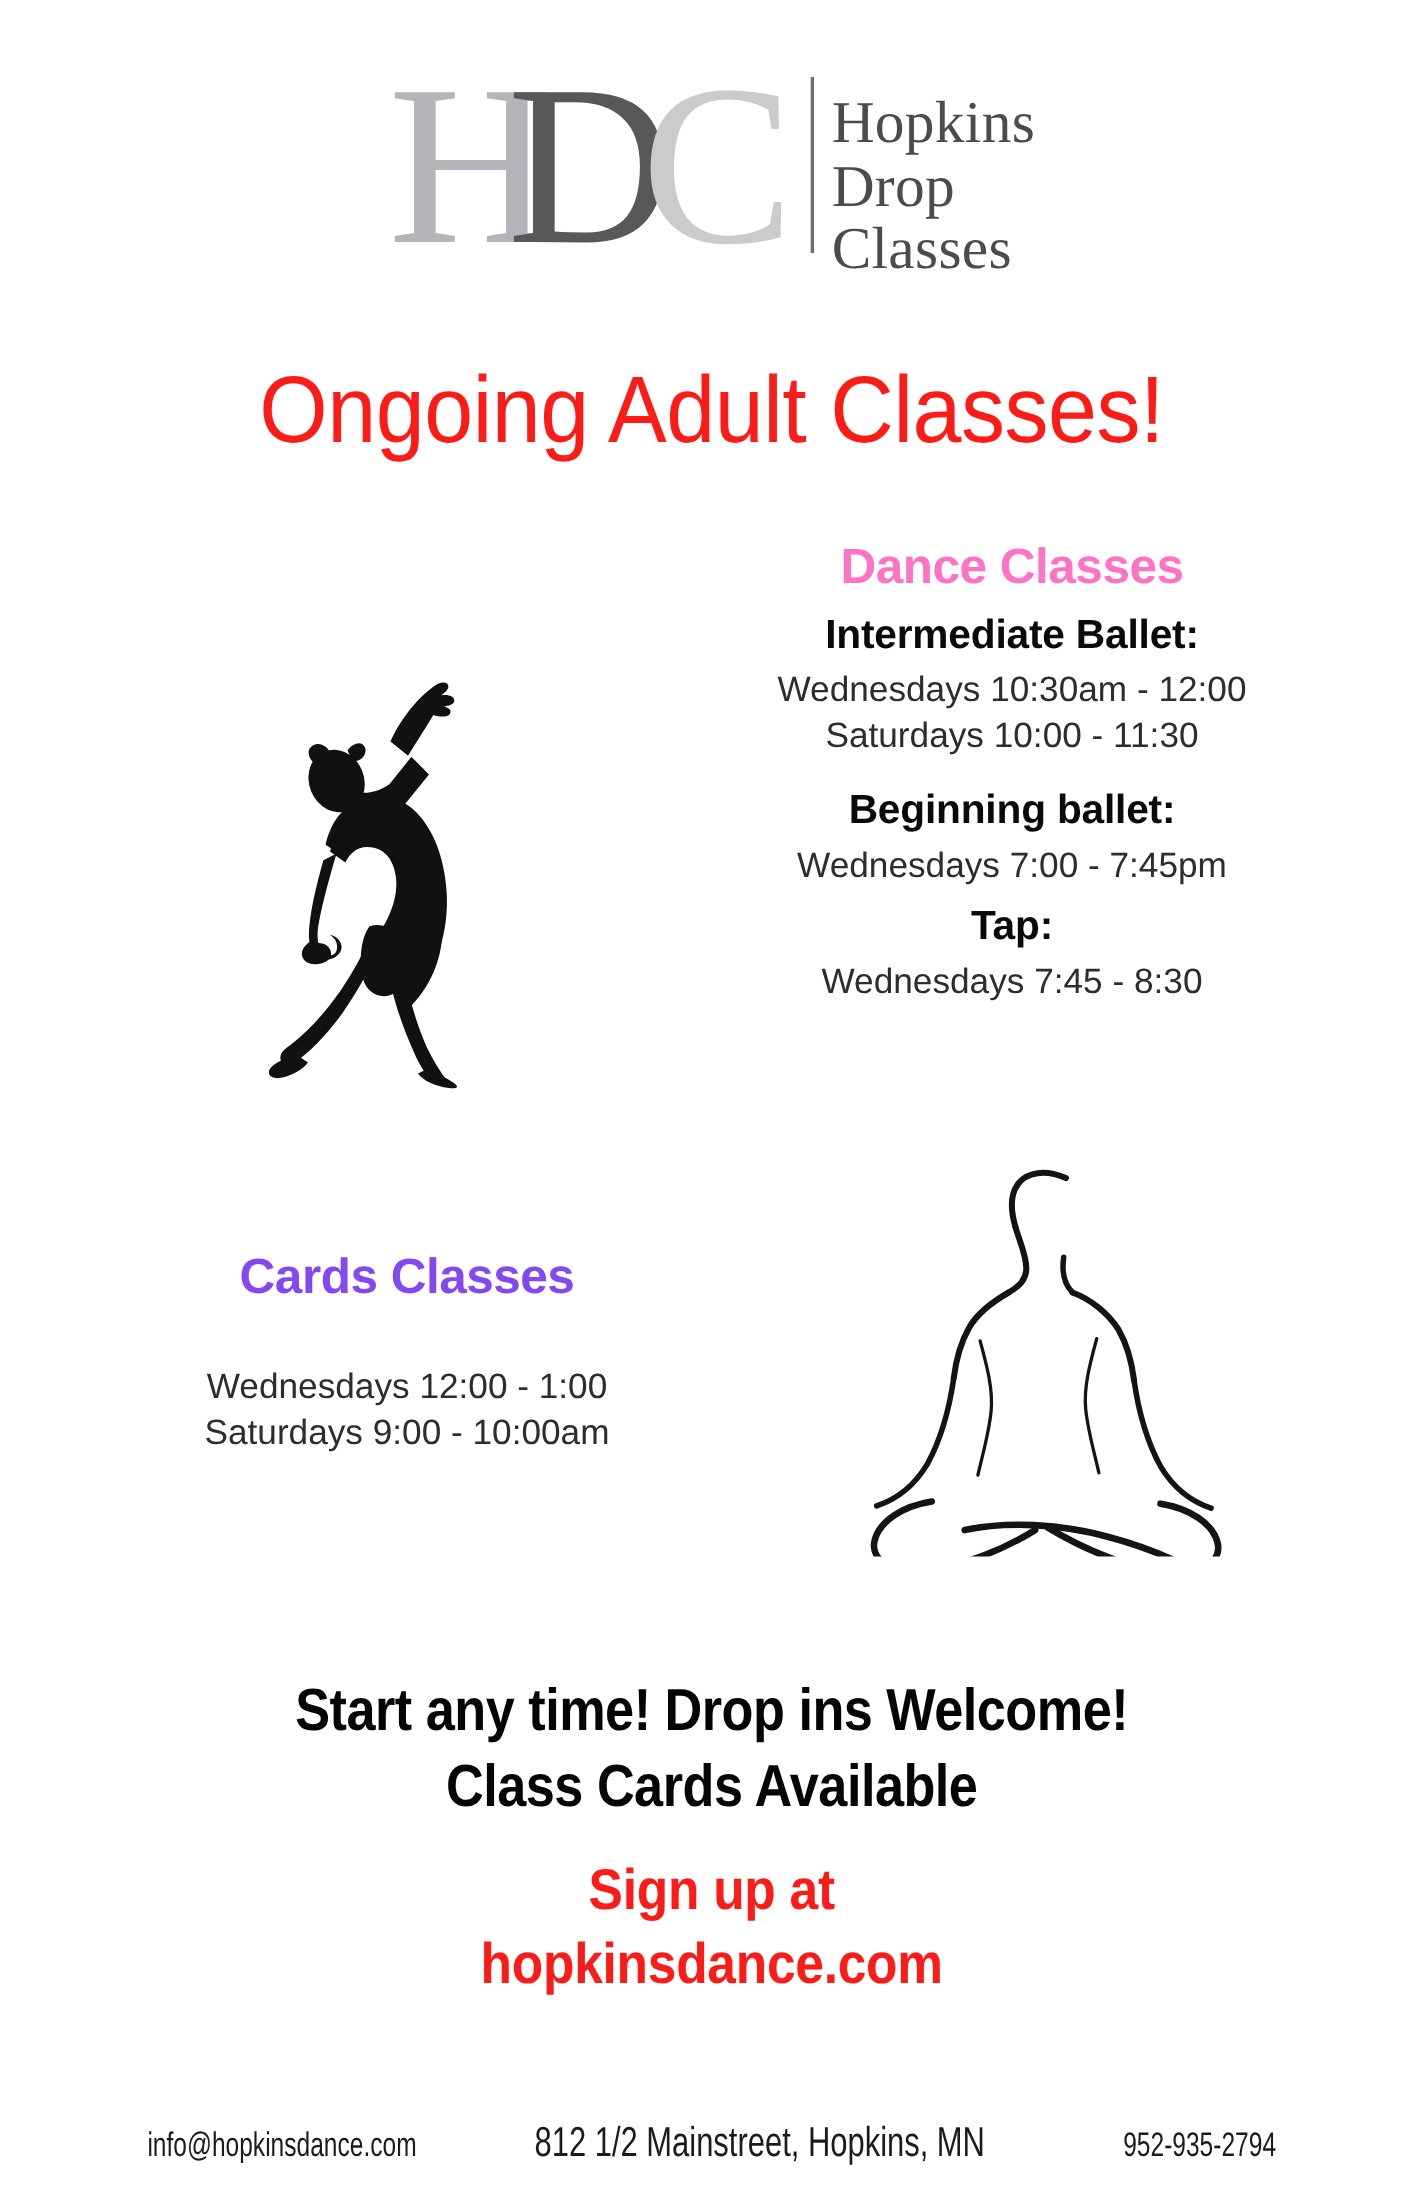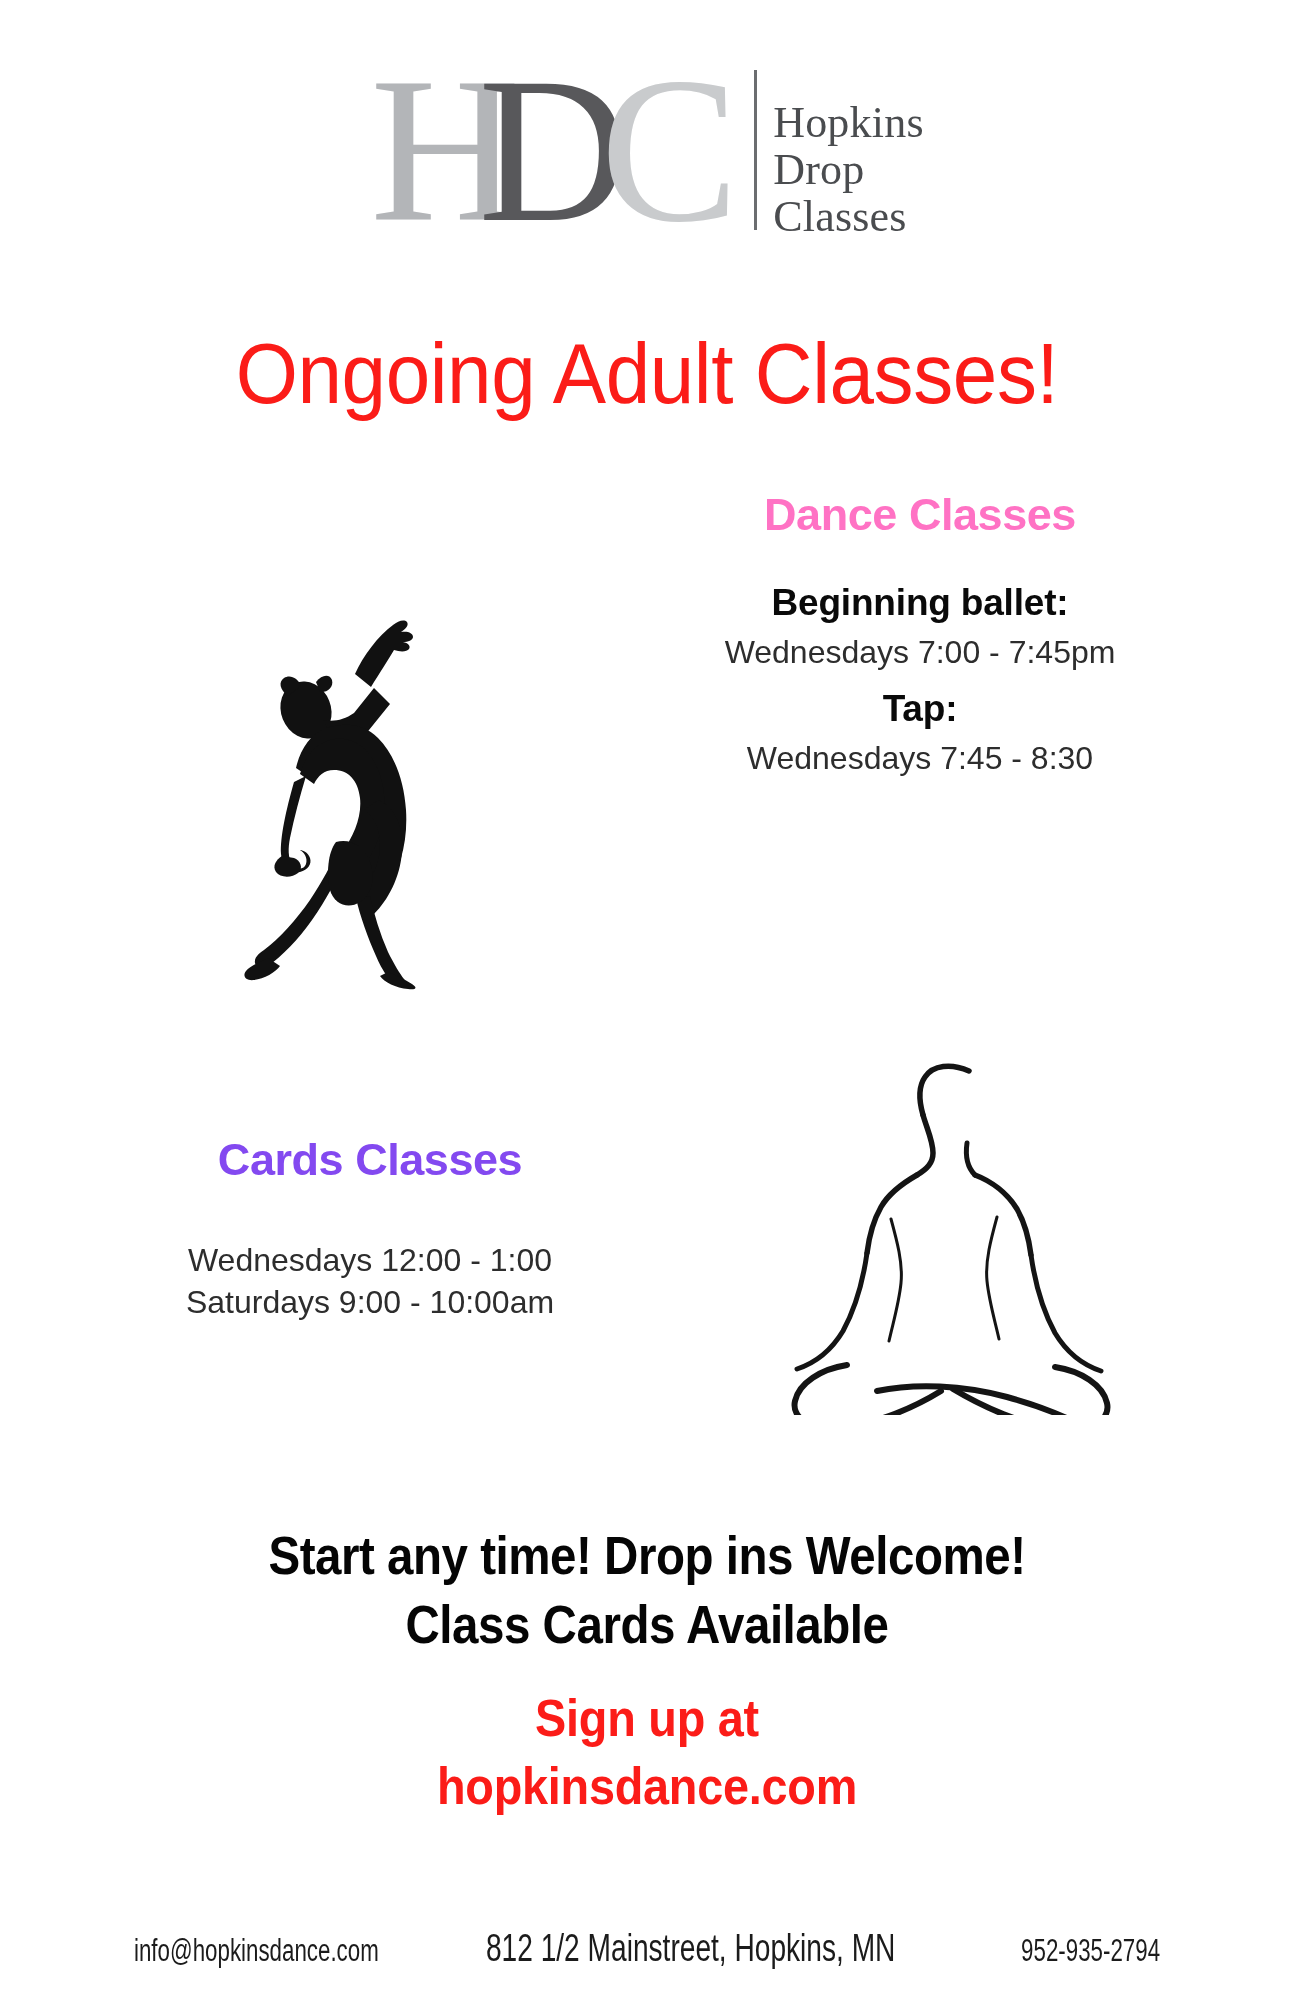--- a/index.html
+++ b/index.html
@@ -56,21 +56,21 @@
   .logo-divider {
     width: 3px;
     height: 160px;
     background: #6b6d70;
     margin: 0 16px 0 4px;
     align-self: center;
   }
   .logo-words {
     font-family: "Liberation Serif", serif;
     color: #4a4c4f;
-    font-size: 44px;
+    font-size: 54px;
     line-height: 1.07;
     letter-spacing: 0.005em;
     padding-top: 2px;
     margin-top: 38px;
   }
   .logo-words div { white-space: nowrap; }
 
   
   .main-title {
     position: absolute;
@@ -313,20 +313,27 @@
 
         <path d="M98 272 C112 268 126 276 132 292 C138 308 134 324 122 332
                  C110 340 96 334 92 320 C88 304 90 282 98 272 Z"></path>
       </g>
     </svg>
   </div>
 
   <div class="dance-block">
     <div class="section-head-pink">Dance Classes</div>
 
+    <div>
+      <div class="class-name">Intermediate Ballet:</div>
+      <div class="class-times">
+        <div>Wednesdays 10:30am - 12:00</div>
+        <div>Saturdays 10:00 - 11:30</div>
+      </div>
+    </div>
 
     <div class="gap-md"></div>
 
     <div>
       <div class="class-name">Beginning ballet:</div>
       <div class="class-times">
         <div>Wednesdays 7:00 - 7:45pm</div>
       </div>
     </div>
 

